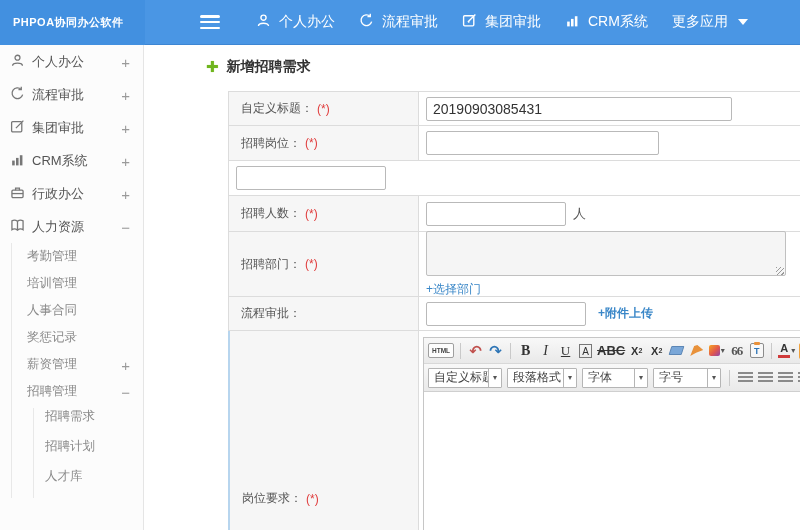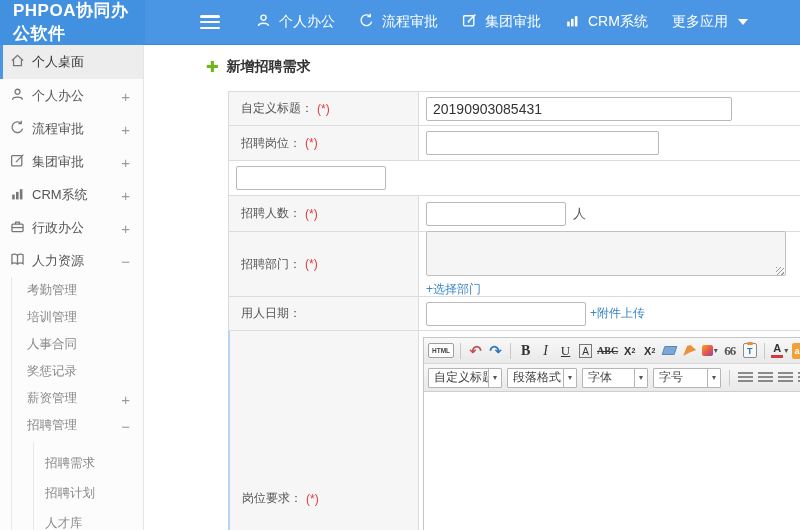--- a/index.html
+++ b/index.html
@@ -2,21 +2,21 @@
 <html><head>
 <meta charset="utf-8">
 <style>
   * { margin:0; padding:0; box-sizing:border-box; }
   html,body { width:800px; height:530px; overflow:hidden;
     font-family:"Liberation Sans","DejaVu Sans",sans-serif; background:#fff; }
 
   
   .topbar { position:absolute; left:0; top:0; width:800px; height:45px;
     background:#4a96e4; display:flex; align-items:center; border-bottom:1px solid #3d86d3; }
-  .logo { width:145px; height:45px; background:#4290e0; color:#fff; font-size:17px;
+  .logo { width:145px; height:45px; background:#4290e0; color:#fff; font-size:11px;
     font-weight:bold; display:flex; align-items:center; padding-left:13px; letter-spacing:.5px; }
   .hamburger { margin-left:55px; width:20px; height:14px; display:flex; flex-direction:column;
     justify-content:space-between; cursor:pointer; }
   .hamburger i { display:block; height:2.5px; background:#fff; border-radius:2px; }
   .topnav { display:flex; align-items:center; margin-left:12px; }
   .topnav-item { display:flex; align-items:center; margin-left:24px; color:#fff;
     font-size:14px; cursor:pointer; }
   .topnav-item svg { margin-right:8px; }
   .caret-down { width:0; height:0; border-left:5px solid transparent; border-right:5px solid transparent;
     border-top:6px solid #fff; margin-left:10px; }
@@ -28,21 +28,21 @@
     padding-left:10px; font-size:13px; color:#555; cursor:pointer; }
   .side-item svg { margin-right:7px; flex-shrink:0; }
   .side-item.active { height:34px; background:#ededed; border-left:3px solid #4a96e4;
     padding-left:7px; color:#333; }
   .expander { position:absolute; right:13px; top:50%; transform:translateY(-50%);
     color:#9a9a9a; font-size:15px; font-weight:300; }
   .submenu { margin-left:11px; border-left:1px solid #e8e8e8; }
   .sub-item { position:relative; height:27px; display:flex; align-items:center;
     padding-left:15px; font-size:12.5px; color:#8a8a8a; cursor:pointer; }
   .submenu3 { margin-left:21px; border-left:1px solid #e8e8e8; margin-top:3px; }
-  .sub3-item { position:relative; height:30px; display:flex; align-items:flex-end;
+  .sub3-item { position:relative; height:30px; display:flex; align-items:flex-start;
     padding-left:11px; font-size:12.5px; color:#8a8a8a; cursor:pointer; }
 
   
   .main { position:absolute; left:144px; top:45px; right:0; bottom:0; background:#fff; overflow:hidden; }
   .page-title { position:absolute; left:62px; top:13px; display:flex; align-items:center; }
   .plus-icon { color:#6fb51f; font-size:15px; font-weight:bold; margin-right:8px;
     text-shadow:0 0 1px #9ed34f; }
   .page-title-text { font-size:14px; font-weight:bold; color:#333; }
 
   .form-table { position:absolute; left:84px; top:46px; width:740px; border-top:1px solid #dcdcdc; }
@@ -59,21 +59,21 @@
 
   input.txt { border:1px solid #b9b9b9; border-radius:2px; height:24px; font-size:14px;
     padding:0 6px; color:#333; font-family:inherit; background:#fff; }
   .inp-no { width:306px; height:27px; font-size:15px; }
   .inp-post { width:233px; }
   .inp-date { width:150px; height:23px; }
   .inp-num { width:140px; height:23px; }
   .inp-file { width:160px; height:23px; }
   .suffix { margin-left:7px; font-size:13px; color:#555; }
   a.blue-link { color:#3a87c8; font-size:12px; text-decoration:none; cursor:pointer; }
-  .fv .inline-link { margin-left:4px; }
+  .fv .inline-link { margin-left:12px;font-weight:bold; }
 
   .fv-dept { flex-direction:column; align-items:flex-start; justify-content:center; }
   textarea.dept { width:360px; height:45px; background:#f5f5f5; border:1px solid #c0c0c0;
     border-radius:2px; resize:none; position:relative; }
   .ta-wrap { position:relative; width:360px; }
   .ta-wrap::after { content:""; position:absolute; right:2px; bottom:4px; width:8px; height:8px;
     background:repeating-linear-gradient(135deg,#9a9a9a 0 1px,transparent 1px 3px); }
   .dept-link { margin-top:2px; display:inline-block; }
 
   
@@ -86,21 +86,21 @@
   .tbtn { display:flex; align-items:center; justify-content:center; min-width:17px; height:20px;
     cursor:pointer; color:#333; flex-shrink:0; }
   .btn-html { border:1px solid #9f9f9f; border-radius:2px; background:#fdfdfd; font-size:6.5px;
     font-weight:bold; padding:0 3px; height:15px; color:#444; }
   .g-undo { color:#c0504d; font-size:15px; font-weight:bold; }
   .g-redo { color:#2e75b6; font-size:15px; font-weight:bold; }
   .g-b { font-family:"Liberation Serif","DejaVu Serif",serif; font-weight:bold; font-size:14px; }
   .g-i { font-family:"Liberation Serif","DejaVu Serif",serif; font-style:italic; font-size:14px; }
   .g-u { font-family:"Liberation Serif","DejaVu Serif",serif; font-size:13px; text-decoration:underline; }
   .g-boxa { border:1px solid #777; font-size:10px; padding:0 2px; height:14px; line-height:13px; }
-  .g-strike { font-size:10px; font-weight:bold; text-decoration:line-through;font-family:Liberation Serif, serif; }
+  .g-strike { font-size:13px; font-weight:bold; text-decoration:line-through; }
   .g-script { font-size:11px; font-weight:bold; }
   .g-script sup,.g-script sub { font-size:7px; }
   .g-eraser { width:13px; height:9px; transform:skewX(-18deg); background:#7aa7d8;
     border:1px solid #5c86b5; border-radius:1px; }
   .g-brush { width:13px; height:11px; background:#e8913a;
     clip-path:polygon(0 100%,30% 10%,55% 0,100% 45%,45% 70%); }
   .g-palette { width:11px; height:11px; border-radius:2px;
     background:linear-gradient(135deg,#f6a623 0%,#e2574c 55%,#8e44ad 100%); }
   .mini-caret { font-size:8px; color:#555; margin-left:1px; }
   .g-quote { font-family:"Liberation Serif","DejaVu Serif",serif; font-weight:bold;
@@ -172,28 +172,20 @@
       <span>CRM系统</span>
     </div>
     <div class="topnav-item">
       <span>更多应用</span>
       <span class="caret-down"></span>
     </div>
   </div>
 </div>
 
 <div class="sidebar">
-  <div class="side-item active">
-    <span>
-      <svg width="15" height="15" viewBox="0 0 14 14" fill="none" stroke="#777" stroke-width="1.2">
-        <path d="M1.8 7 L7 2.2 L12.2 7"></path>
-          <path d="M3.3 6 V11.8 H10.7 V6"></path>
-      </svg></span>
-    <span>个人桌面</span>
-  </div>
   <div class="side-item">
     <span>
       <svg width="15" height="15" viewBox="0 0 14 14" fill="none" stroke="#777" stroke-width="1.2">
         <circle cx="7" cy="4.4" r="2.3"></circle>
           <path d="M2.4 12 C2.4 8.7 11.6 8.7 11.6 12"></path>
       </svg></span>
     <span>个人办公</span>
     <span class="expander">+</span>
   </div>
   <div class="side-item">
@@ -332,21 +324,21 @@
       <div class="fv fv-dept">
         <span class="ta-wrap">
           <textarea class="dept" style=""></textarea>
         </span>
         <a class="blue-link dept-link">+选择部门</a>
       </div>
     </div>
 
     <div class="frow r5">
       <div class="fl">
-        <span>用人日期：</span>
+        <span>流程审批：</span>
       </div>
       <div class="fv">
         <input class="txt inp-file" style="">
         <a class="blue-link inline-link">+附件上传</a>
       </div>
     </div>
 
     <div class="frow r6">
       <div class="fl">
         <span>岗位要求：</span>

